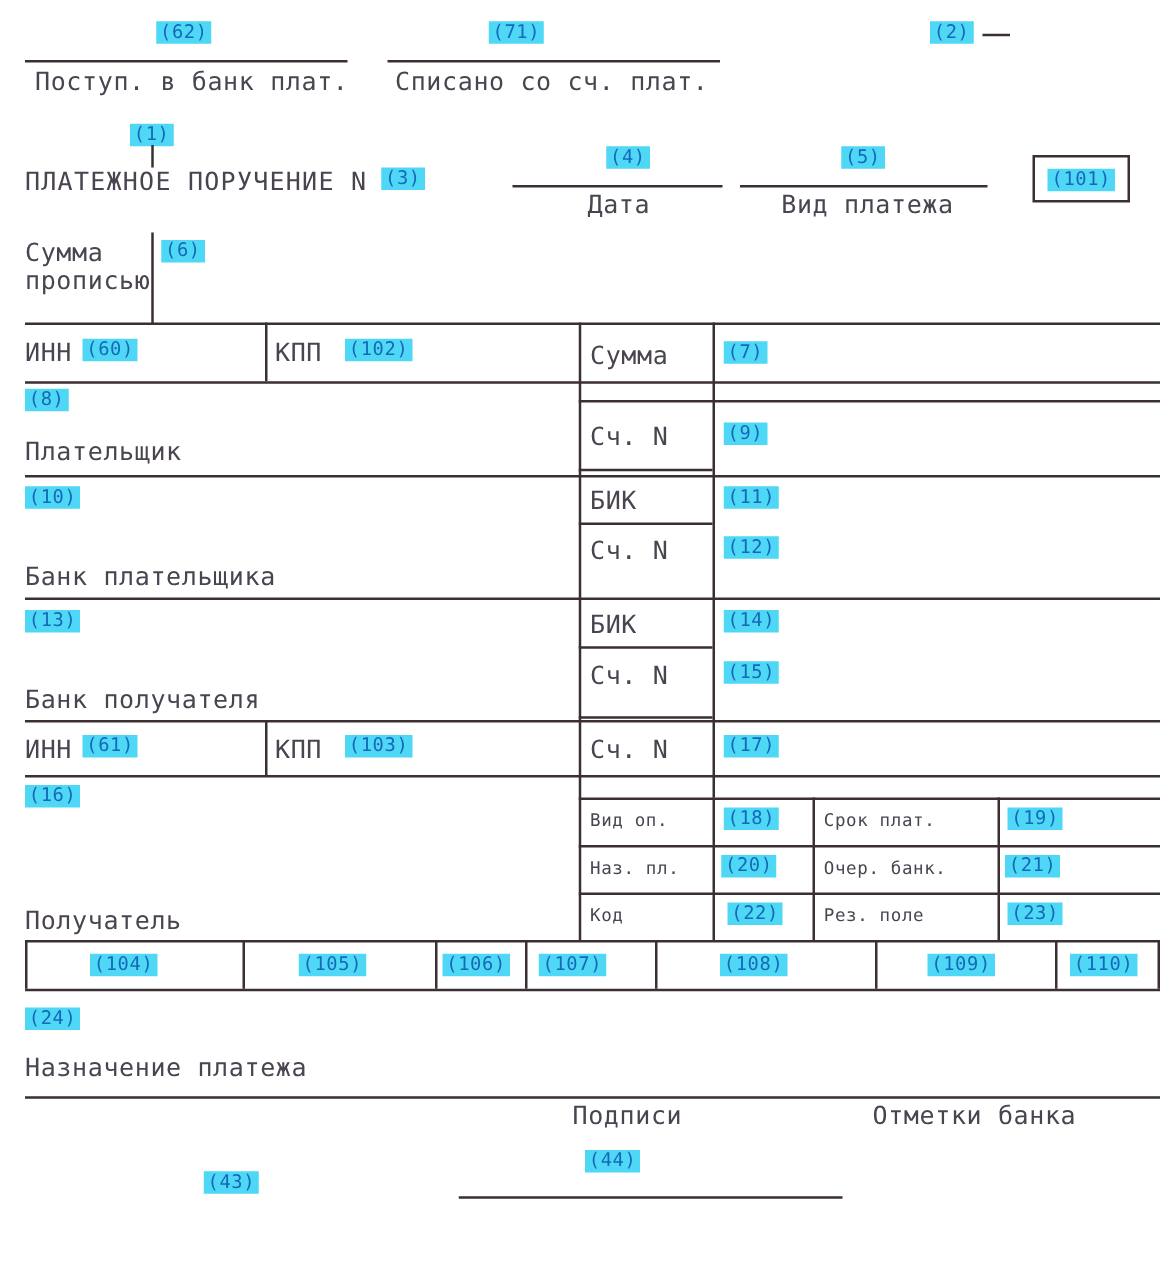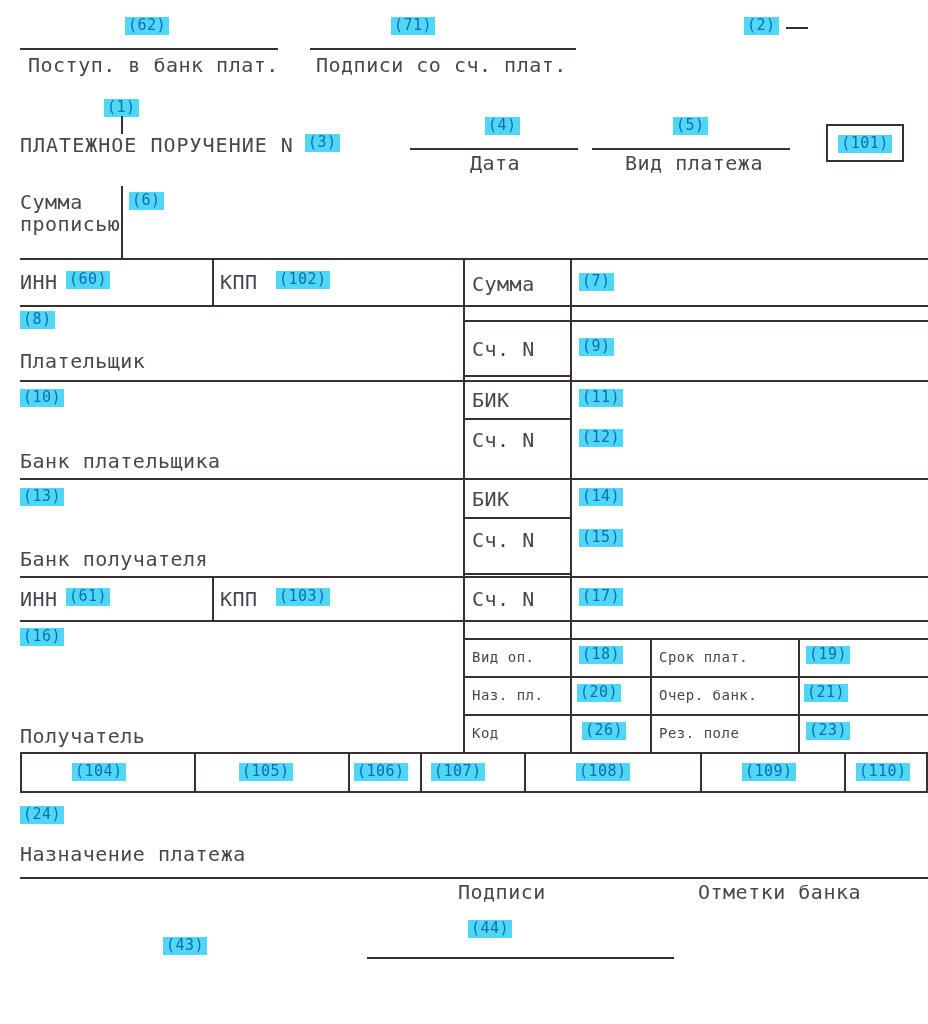--- a/index.html
+++ b/index.html
@@ -82,21 +82,21 @@
   <span class="hl" style="left:391px; top:17px;">(71)</span>
   <span class="hl" style="left:744px; top:17px;">(2)</span>
 
   <div class="leader" style="left:786px; top:27px; width:22px; height:2px;"></div>
 
 
   <div class="rule" style="left:20px; top:48px; width:258px;"></div>
   <div class="rule" style="left:310px; top:48px; width:266px;"></div>
 
   <span class="lbl" style="left:28px; top:55px;">Поступ. в банк плат.</span>
-  <span class="lbl" style="left:316px; top:55px;">Подписи со сч. плат.</span>
+  <span class="lbl" style="left:316px; top:55px;">Списано со сч. плат.</span>
 
   <span class="hl" style="left:104px; top:99px;">(1)</span>
   <div class="leader" style="left:121px; top:116px; width:2px; height:18px;"></div>
 
   <span class="lbl" style="left:20px; top:135px; letter-spacing:1px;">ПЛАТЕЖНОЕ ПОРУЧЕНИЕ N</span>
 
   <span class="hl" style="left:305px; top:134px;">(3)</span>
 
   <span class="hl" style="left:485px; top:117px;">(4)</span>
   <span class="hl" style="left:673px; top:117px;">(5)</span>
@@ -197,21 +197,21 @@
   <span class="hl" style="left:579px; top:646px;">(18)</span>
   <span class="lbl sm" style="left:659px; top:650px;">Срок плат.</span>
   <span class="hl" style="left:806px; top:646px;">(19)</span>
 
   <span class="lbl sm" style="left:472px; top:688px;">Наз. пл.</span>
   <span class="hl" style="left:577px; top:684px;">(20)</span>
   <span class="lbl sm" style="left:659px; top:688px;">Очер. банк.</span>
   <span class="hl" style="left:804px; top:684px;">(21)</span>
 
   <span class="lbl sm" style="left:472px; top:726px;">Код</span>
-  <span class="hl" style="left:582px; top:722px;">(26)</span>
+  <span class="hl" style="left:582px; top:722px;">(22)</span>
   <span class="lbl sm" style="left:659px; top:726px;">Рез. поле</span>
   <span class="hl" style="left:806px; top:722px;">(23)</span>
 
   <div class="vrule" style="left:20px;  top:752px; height:39px;"></div>
   <div class="vrule" style="left:194px; top:752px; height:39px;"></div>
   <div class="vrule" style="left:348px; top:752px; height:39px;"></div>
   <div class="vrule" style="left:420px; top:752px; height:39px;"></div>
   <div class="vrule" style="left:524px; top:752px; height:39px;"></div>
   <div class="vrule" style="left:700px; top:752px; height:39px;"></div>
   <div class="vrule" style="left:844px; top:752px; height:39px;"></div>

